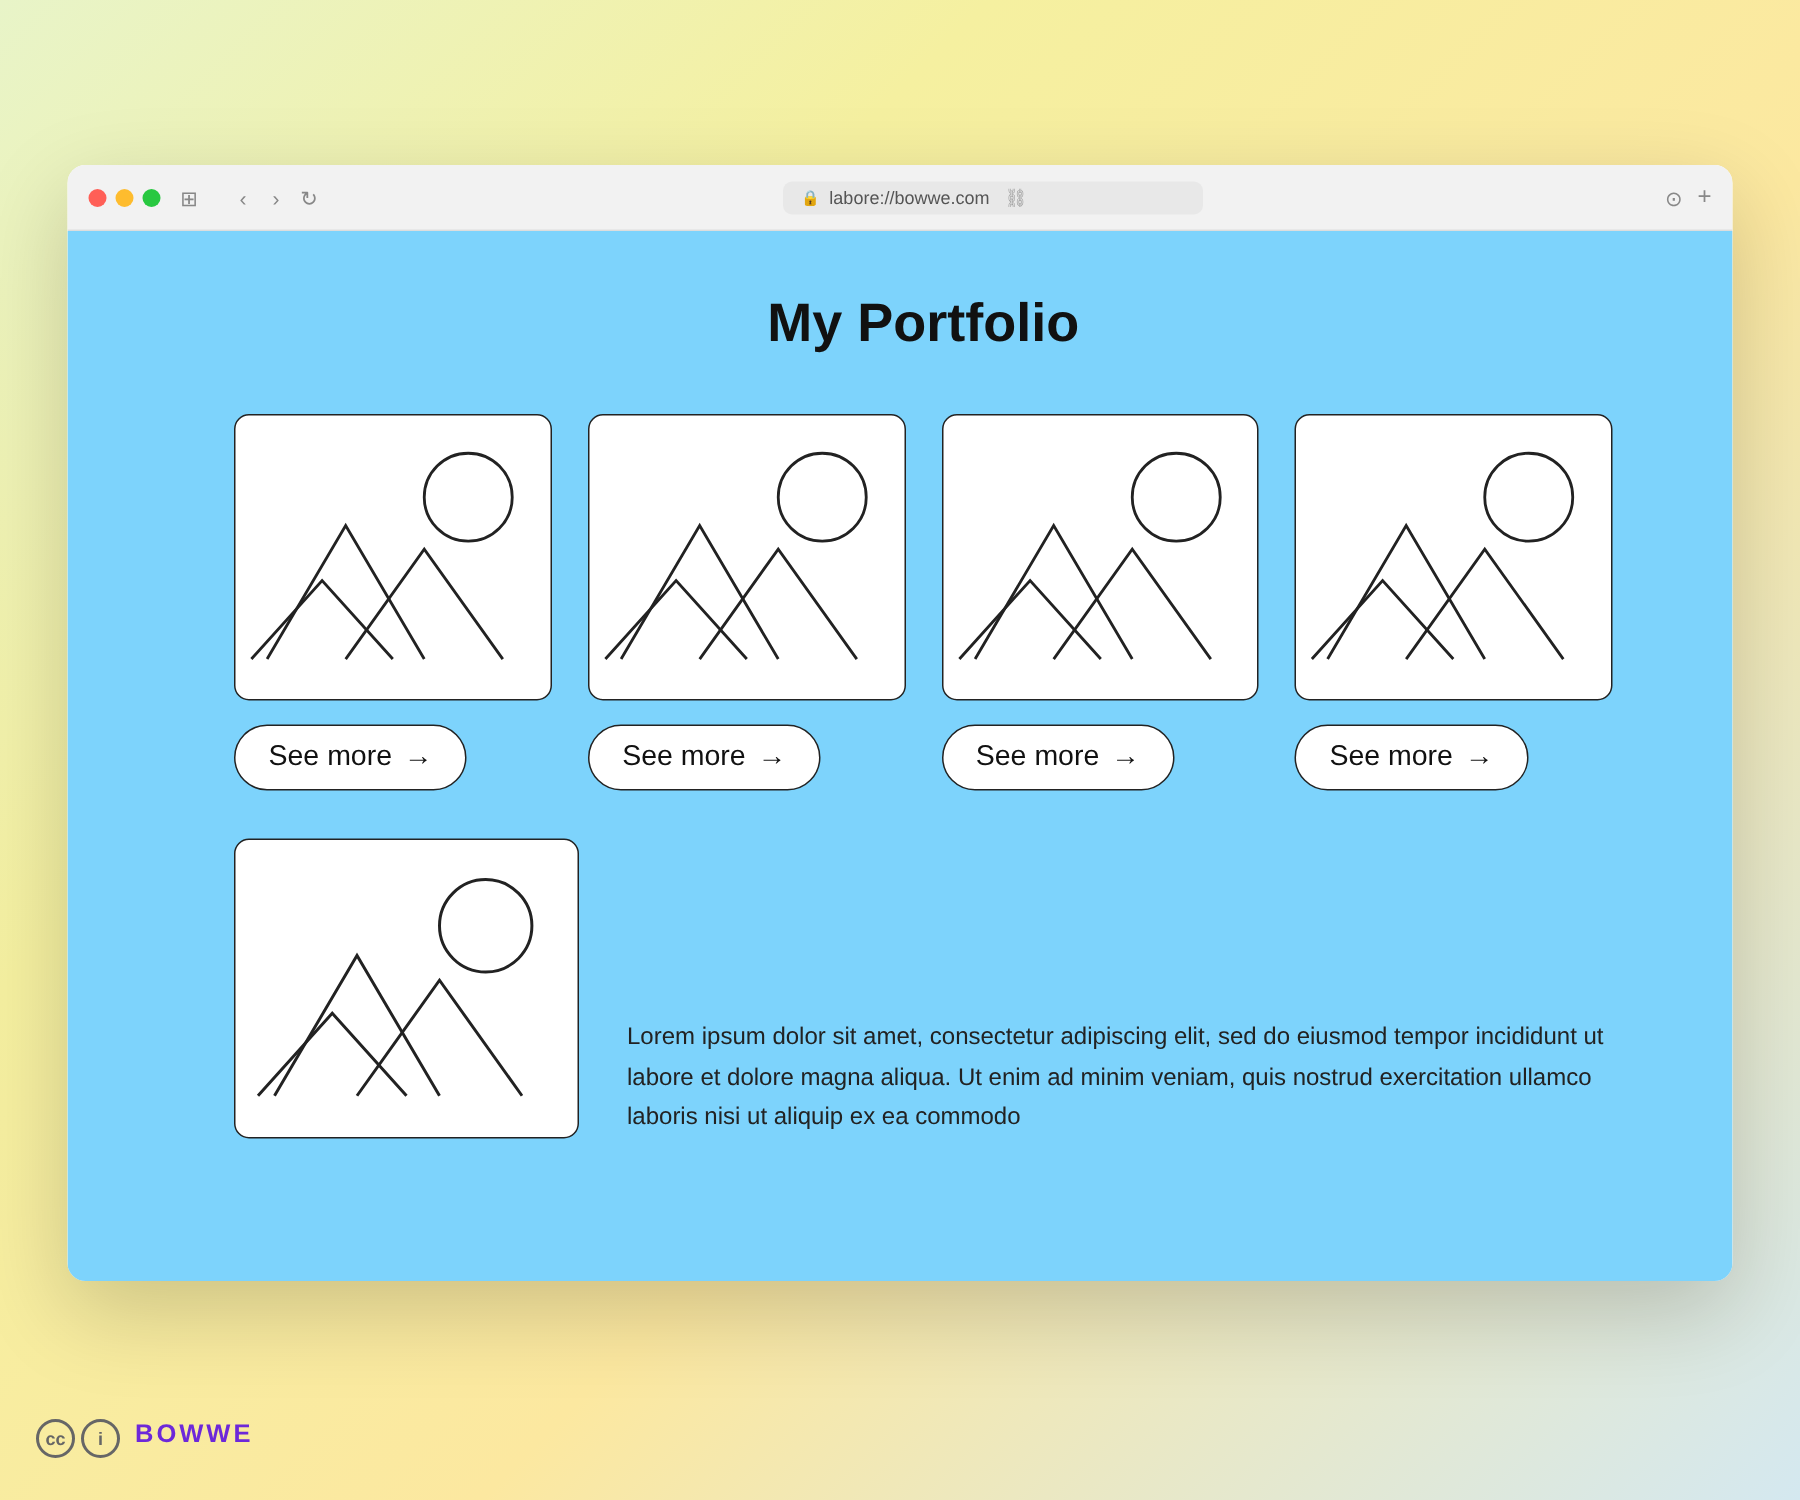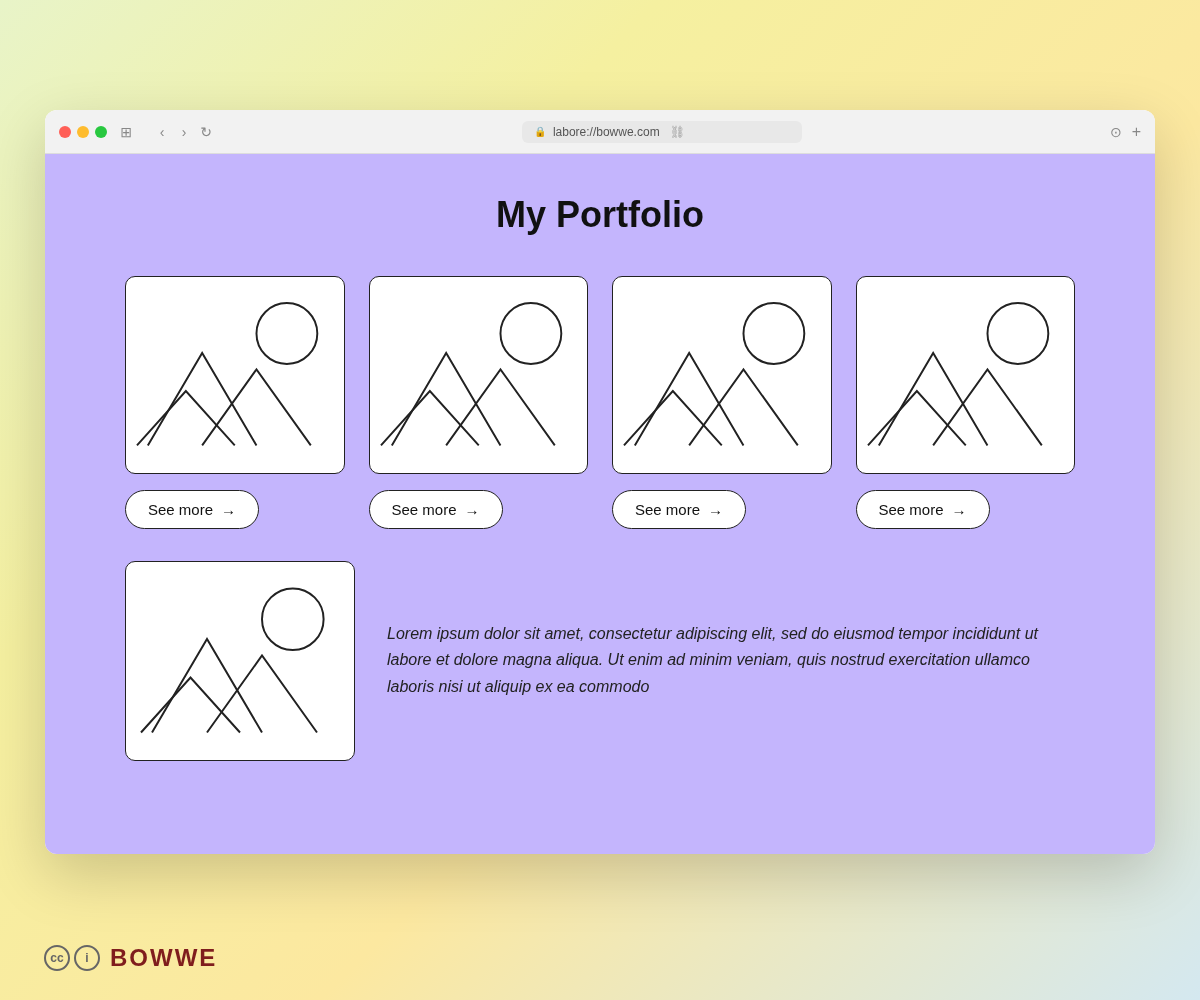--- a/index.html
+++ b/index.html
@@ -94,22 +94,22 @@
     .titlebar-right {
       display: flex;
       align-items: center;
       gap: 10px;
       color: #888;
       font-size: 16px;
     }
 
     
     .page-content {
-      background: #c4b5fd;
-      padding: 40px 80px 40px 80px;
+      background: #7dd3fc;
+      padding: 40px 80px 40px 111px;
       min-height: 700px;
     }
 
     .page-title {
       font-size: 36px;
       font-weight: 700;
       text-align: center;
       margin-bottom: 40px;
       color: #111;
     }
@@ -147,21 +147,21 @@
     }
 
     .see-more-btn {
       display: flex;
       align-items: center;
       gap: 8px;
       padding: 10px 22px;
       border: 1.5px solid #222;
       border-radius: 30px;
       background: #fff;
-      font-size: 15px;
+      font-size: 19px;
       font-weight: 400;
       color: #111;
       cursor: pointer;
       white-space: nowrap;
     }
 
     
     .about-section {
       margin-top: 20px;
     }
@@ -169,22 +169,21 @@
     .about-title {
       font-size: 28px;
       font-weight: 700;
       color: #111;
       margin-bottom: 24px;
     }
 
     .about-content {
       display: flex;
       gap: 32px;
-      align-items: center;
-      font-style: italic;
+      align-items: flex-end;
     }
 
     .about-image {
       width: 230px;
       min-width: 230px;
       height: 200px;
       border: 1.5px solid #222;
       border-radius: 10px;
       overflow: hidden;
       background: #fff;
@@ -199,23 +198,23 @@
       font-size: 16px;
       line-height: 1.65;
       color: #222;
       flex: 1;
     }
 
     
     .footer {
       position: fixed;
       bottom: 28px;
-      left: 44px;
-      display: flex;
-      align-items: center;
+      left: 24px;
+      display: flex;
+      align-items: flex-start;
       gap: 10px;
     }
 
     .cc-badge {
       display: flex;
       align-items: center;
       gap: 4px;
     }
 
     .cc-circle {
@@ -225,23 +224,23 @@
       border: 2px solid #666;
       display: flex;
       align-items: center;
       justify-content: center;
       font-size: 12px;
       font-weight: 700;
       color: #666;
     }
 
     .bowwe-logo {
-      font-size: 24px;
+      font-size: 17px;
       font-weight: 800;
-      color: #7f1d1d;
+      color: #6d28d9;
       letter-spacing: 2px;
     }
   </style>
 </head>
 <body>
 
 <div class="browser-window">
 
   <div class="browser-titlebar">
     <div class="traffic-lights">

